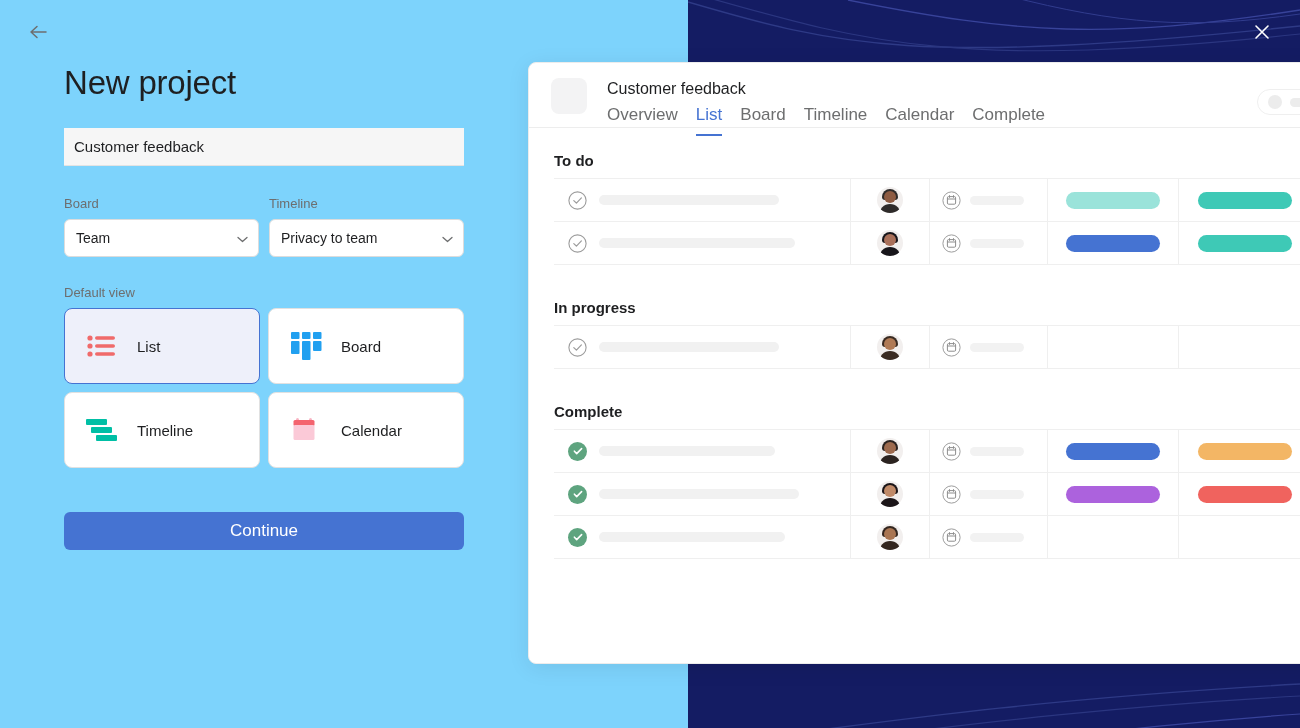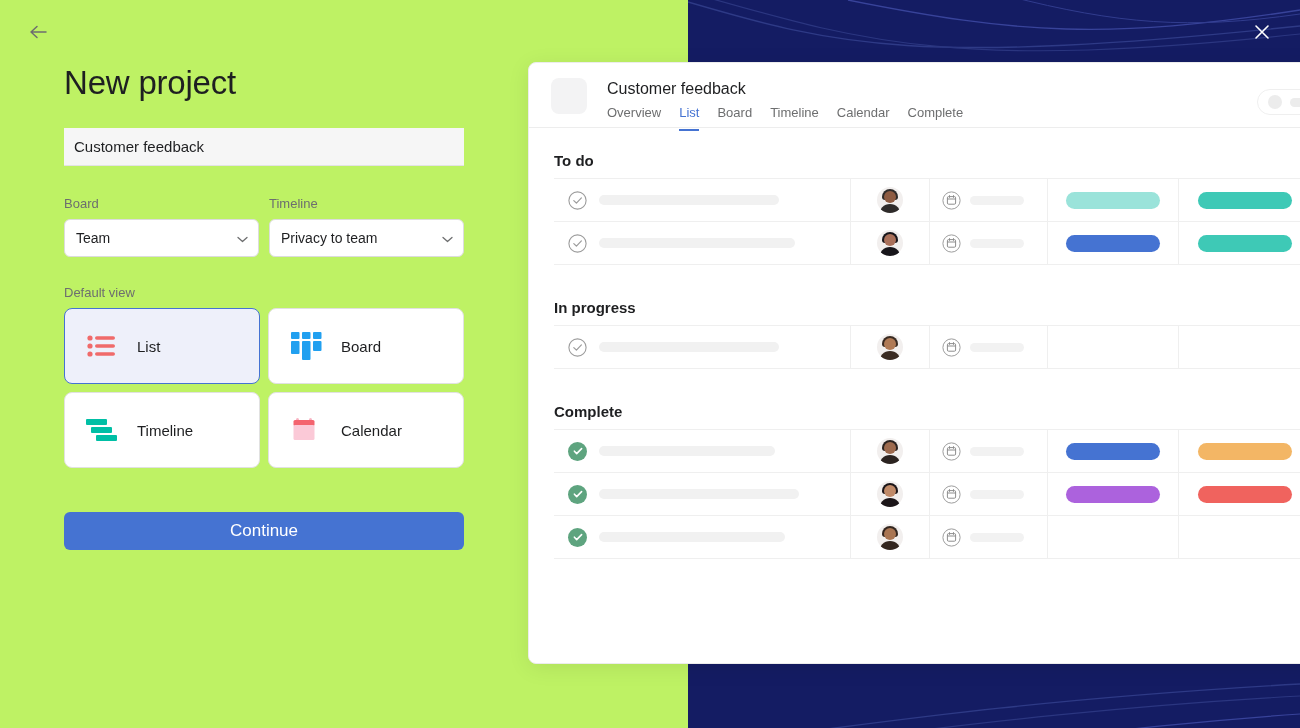--- a/index.html
+++ b/index.html
@@ -11,21 +11,21 @@
   }
   #app { position: relative; width: 1300px; height: 728px; background:#fff; }
 
   
   .navy-band { position: absolute; left: 688px; width: 612px; background: #141c63; overflow: hidden; }
   .navy-top { top: 0; height: 64px; }
   .navy-bottom { top: 664px; height: 64px; }
   .navy-band svg { position: absolute; inset: 0; width: 100%; height: 100%; display: block; }
 
   
-  .left-pane { position: absolute; left: 0; top: 0; width: 688px; height: 728px; background: #bef264; }
+  .left-pane { position: absolute; left: 0; top: 0; width: 688px; height: 728px; background: #7dd3fc; }
   .back-btn {
     position: absolute; left: 26px; top: 20px; width: 26px; height: 24px;
     display: flex; align-items: center; justify-content: center; cursor: pointer;
   }
   .page-title {
     position: absolute; left: 64px; top: 64px;
     font-size: 33px; font-weight: 400; color: #1e1f21; letter-spacing: -0.2px;
   }
   .field-label { font-size: 13px; color: #6d6e6f; font-weight: 400; }
   .form { position: absolute; left: 64px; top: 128px; width: 400px; }
@@ -62,21 +62,21 @@
   
   .preview {
     position: absolute; left: 528px; top: 62px; width: 790px; height: 602px;
     background: #fff; border: 1px solid #ececec; border-radius: 8px;
     box-shadow: 0 4px 22px rgba(0,0,0,.08); overflow: hidden;
   }
   .pv-header { position: relative; height: 65px; border-bottom: 1px solid #ededed; }
   .pv-thumb { position: absolute; left: 22px; top: 15px; width: 36px; height: 36px; border-radius: 8px; background: #f3f3f4; }
   .pv-title { position: absolute; left: 78px; top: 17px; font-size: 16px; color: #1e1f21; font-weight: 400; }
   .pv-tabs { position: absolute; left: 78px; top: 42px; display: flex; gap: 18px; }
-  .pv-tab { font-size: 13px; color: #6d6e6f; padding-bottom: 9px; cursor: pointer; }
+  .pv-tab { font-size: 17px; color: #6d6e6f; padding-bottom: 9px; cursor: pointer; }
   .pv-tab.active { color: #4573d2; border-bottom: 2px solid #4573d2; }
   .pv-pill {
     position: absolute; right: -50px; top: 26px; width: 110px; height: 26px; border-radius: 13px;
     border: 1px solid #efefef; display: flex; align-items: center; gap: 8px; padding-left: 10px;
   }
   .pv-pill .dot { width: 14px; height: 14px; border-radius: 50%; background: #ececec; }
   .pv-pill .bar { width: 56px; height: 9px; border-radius: 5px; background: #ececec; }
 
   .pv-body { padding: 24px 0 0 0; }
   .section-title { font-size: 15px; color: #1e1f21; font-weight: 700; margin: 0 0 9px 25px; }

